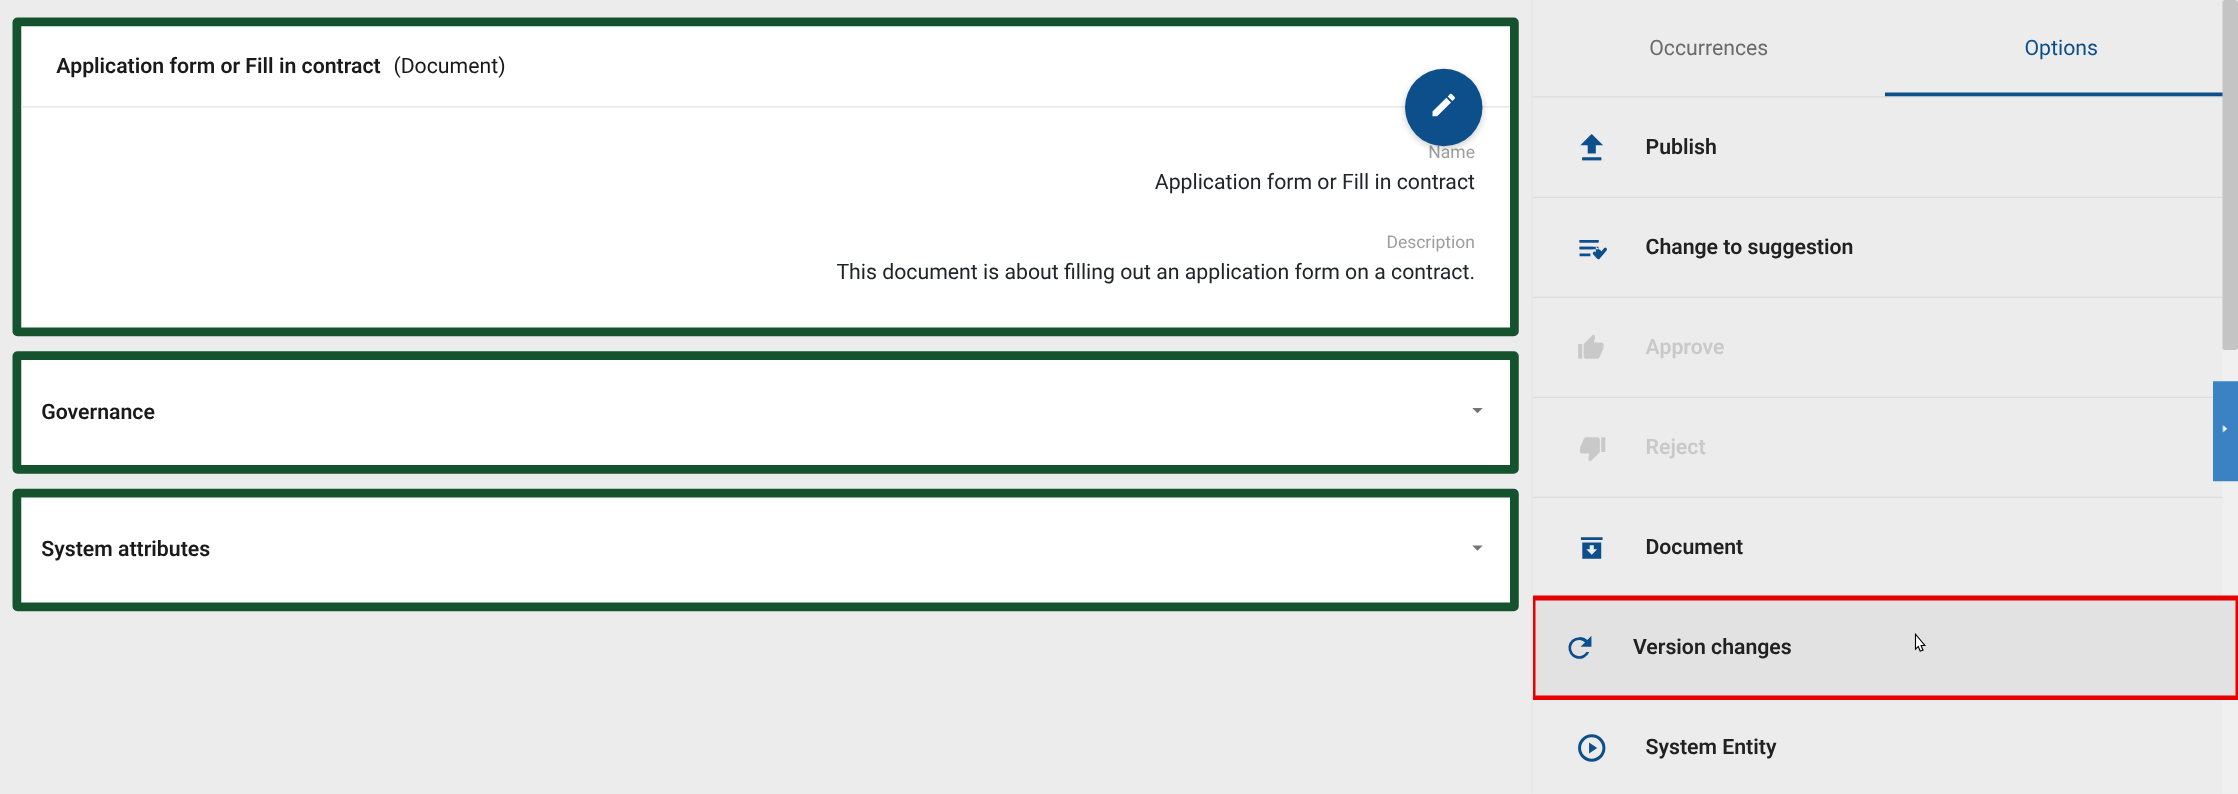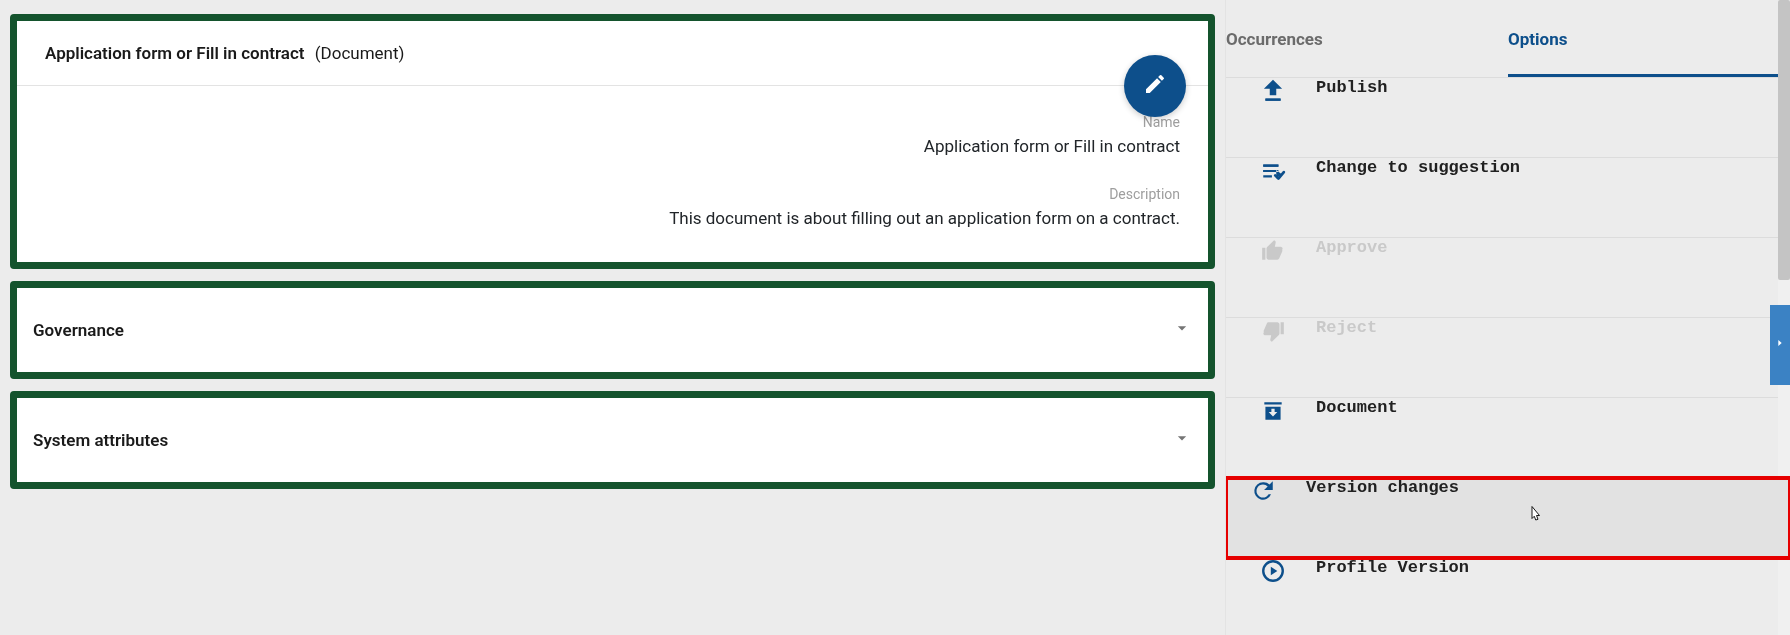--- a/index.html
+++ b/index.html
@@ -102,23 +102,23 @@
   }
   .tabs {
     display: flex;
     height: 78px;
     border-bottom: 1px solid #dcdcdc;
   }
   .tab {
     flex: 1;
     display: flex;
     align-items: center;
-    justify-content: flex-start;
-    font-size: 17px;
-    font-weight: 700;
+    justify-content: center;
+    font-size: 17px;
+    font-weight: 400;
     color: #6b6b6b;
     cursor: pointer;
     position: relative;
   }
   .tab.active {
     color: #0d4f8b;
   }
   .tab.active::after {
     content: "";
     position: absolute;
@@ -128,26 +128,26 @@
     height: 3px;
     background: #0d4f8b;
   }
 
   .option-list {
     flex: 1;
     overflow-y: auto;
   }
   .option {
     display: flex;
+    align-items: center;
     height: 80px;
     padding-left: 22px;
     border-bottom: 1px solid #dcdcdc;
     cursor: pointer;
     position: relative;
-    font-family: Liberation Mono, monospace;
   }
   .option.disabled {
     cursor: default;
   }
   .option .icon-wrap {
     width: 50px;
     display: flex;
     justify-content: center;
   }
   .option .icon-wrap svg { width: 26px; height: 26px; }
@@ -346,21 +346,21 @@
         </span>
       </div>
 
       <div class="option" style="border-bottom:none;">
         <span class="icon-wrap">
           <svg viewBox="0 0 24 24">
               <circle cx="12" cy="12" r="9" fill="none" stroke="#0d4f8b" stroke-width="2.2"></circle>
               <path d="M10 8l6 4-6 4z" fill="#0d4f8b"></path>
             </svg>
         </span>
-        <span class="option-label">Profile Version</span>
+        <span class="option-label">System Entity</span>
       </div>
 
     </div>
 
     <div class="scrollbar">
       <div class="scrollbar-thumb"></div>
     </div>
 
     <div class="collapse-btn">
       <span>

